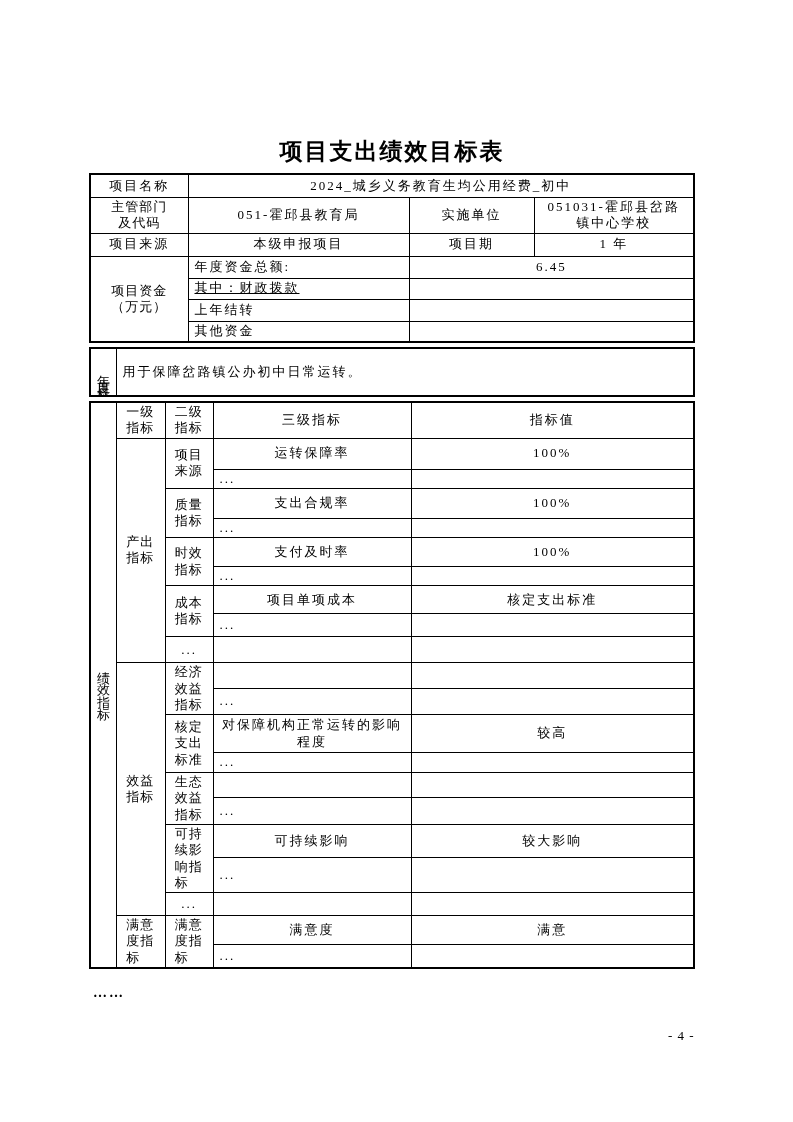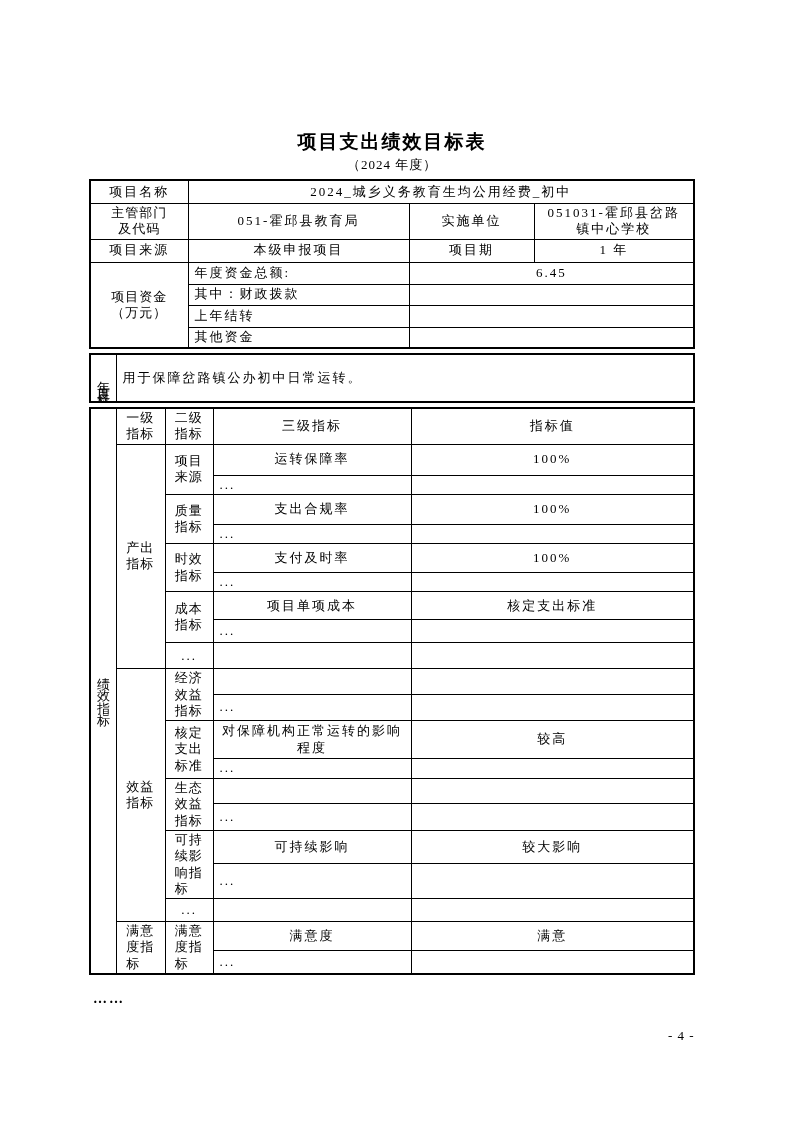--- a/index.html
+++ b/index.html
@@ -2,33 +2,33 @@
 <html><head>
 <meta charset="utf-8">
 <style>
   html,body{margin:0;padding:0;}
   body{
     width:793px;height:1122px;background:#ffffff;color:#000;
     font-family:"Liberation Serif","DejaVu Serif",serif;
     position:relative;overflow:hidden;
   }
   .sheet{position:absolute;left:89px;top:131px;width:606px;}
-  .title{font-size:19px;line-height:22px;font-weight:bold;text-align:center;letter-spacing:2px;margin:0;}
+  .title{font-size:23px;line-height:22px;font-weight:bold;text-align:center;letter-spacing:2px;margin:10px;}
   .subtitle{font-size:13px;line-height:16px;text-align:center;letter-spacing:1px;margin:4px 0 6px 0;}
   table.t{border-collapse:collapse;border:2px solid #000;table-layout:fixed;width:604px;margin:0 0 4px 0;}
   table.t td{
     border:1px solid #000;font-size:13px;line-height:1.25;letter-spacing:2px;
     padding:1px 6px;vertical-align:middle;overflow:hidden;word-break:break-all;
   }
   .c{text-align:center;}
   .val{text-align:center;padding-left:8px;letter-spacing:2px;}
   .dots{text-align:left;padding-left:10px;letter-spacing:1px;}
   .dotsc{text-align:center;letter-spacing:1px;}
   .lp14{padding-left:13px;}
-  .lp28{padding-left:28px;}
+  .lp28{padding-left:28px;text-decoration:underline;}
   .lp42{padding-left:41px;}
   .lp44{padding-left:44px;}
   .num{font-size:14px;letter-spacing:1px;}
   .w2{display:inline-block;width:2.2em;letter-spacing:1px;text-align:left;vertical-align:middle;}
   .w4{display:inline-block;width:4.5em;letter-spacing:1px;text-align:center;vertical-align:middle;}
   .vcell{padding:0;text-align:center;}
   .vspan{
     display:inline-block;writing-mode:vertical-rl;text-orientation:upright;
     letter-spacing:4px;line-height:1;vertical-align:middle;
   }
@@ -36,21 +36,20 @@
   .goaltext{letter-spacing:4px;padding-left:10px;}
   .ellipsis{margin:16px 0 0 4px;font-size:14px;font-weight:bold;letter-spacing:2px;}
   .pagenum{position:absolute;left:668px;top:1028px;font-size:13px;letter-spacing:1px;}
 </style>
 </head>
 <body>
 
 <div class="sheet">
 
   <h1 class="title">项目支出绩效目标表</h1>
-  <div class="subtitle">（2024 年度）</div>
 
   <table class="t">
     <colgroup>
         <col style="width:98px">
         <col style="width:221px">
         <col style="width:125px">
         <col style="width:160px">
       </colgroup>
     <tbody>
         <tr style="height:23px">

